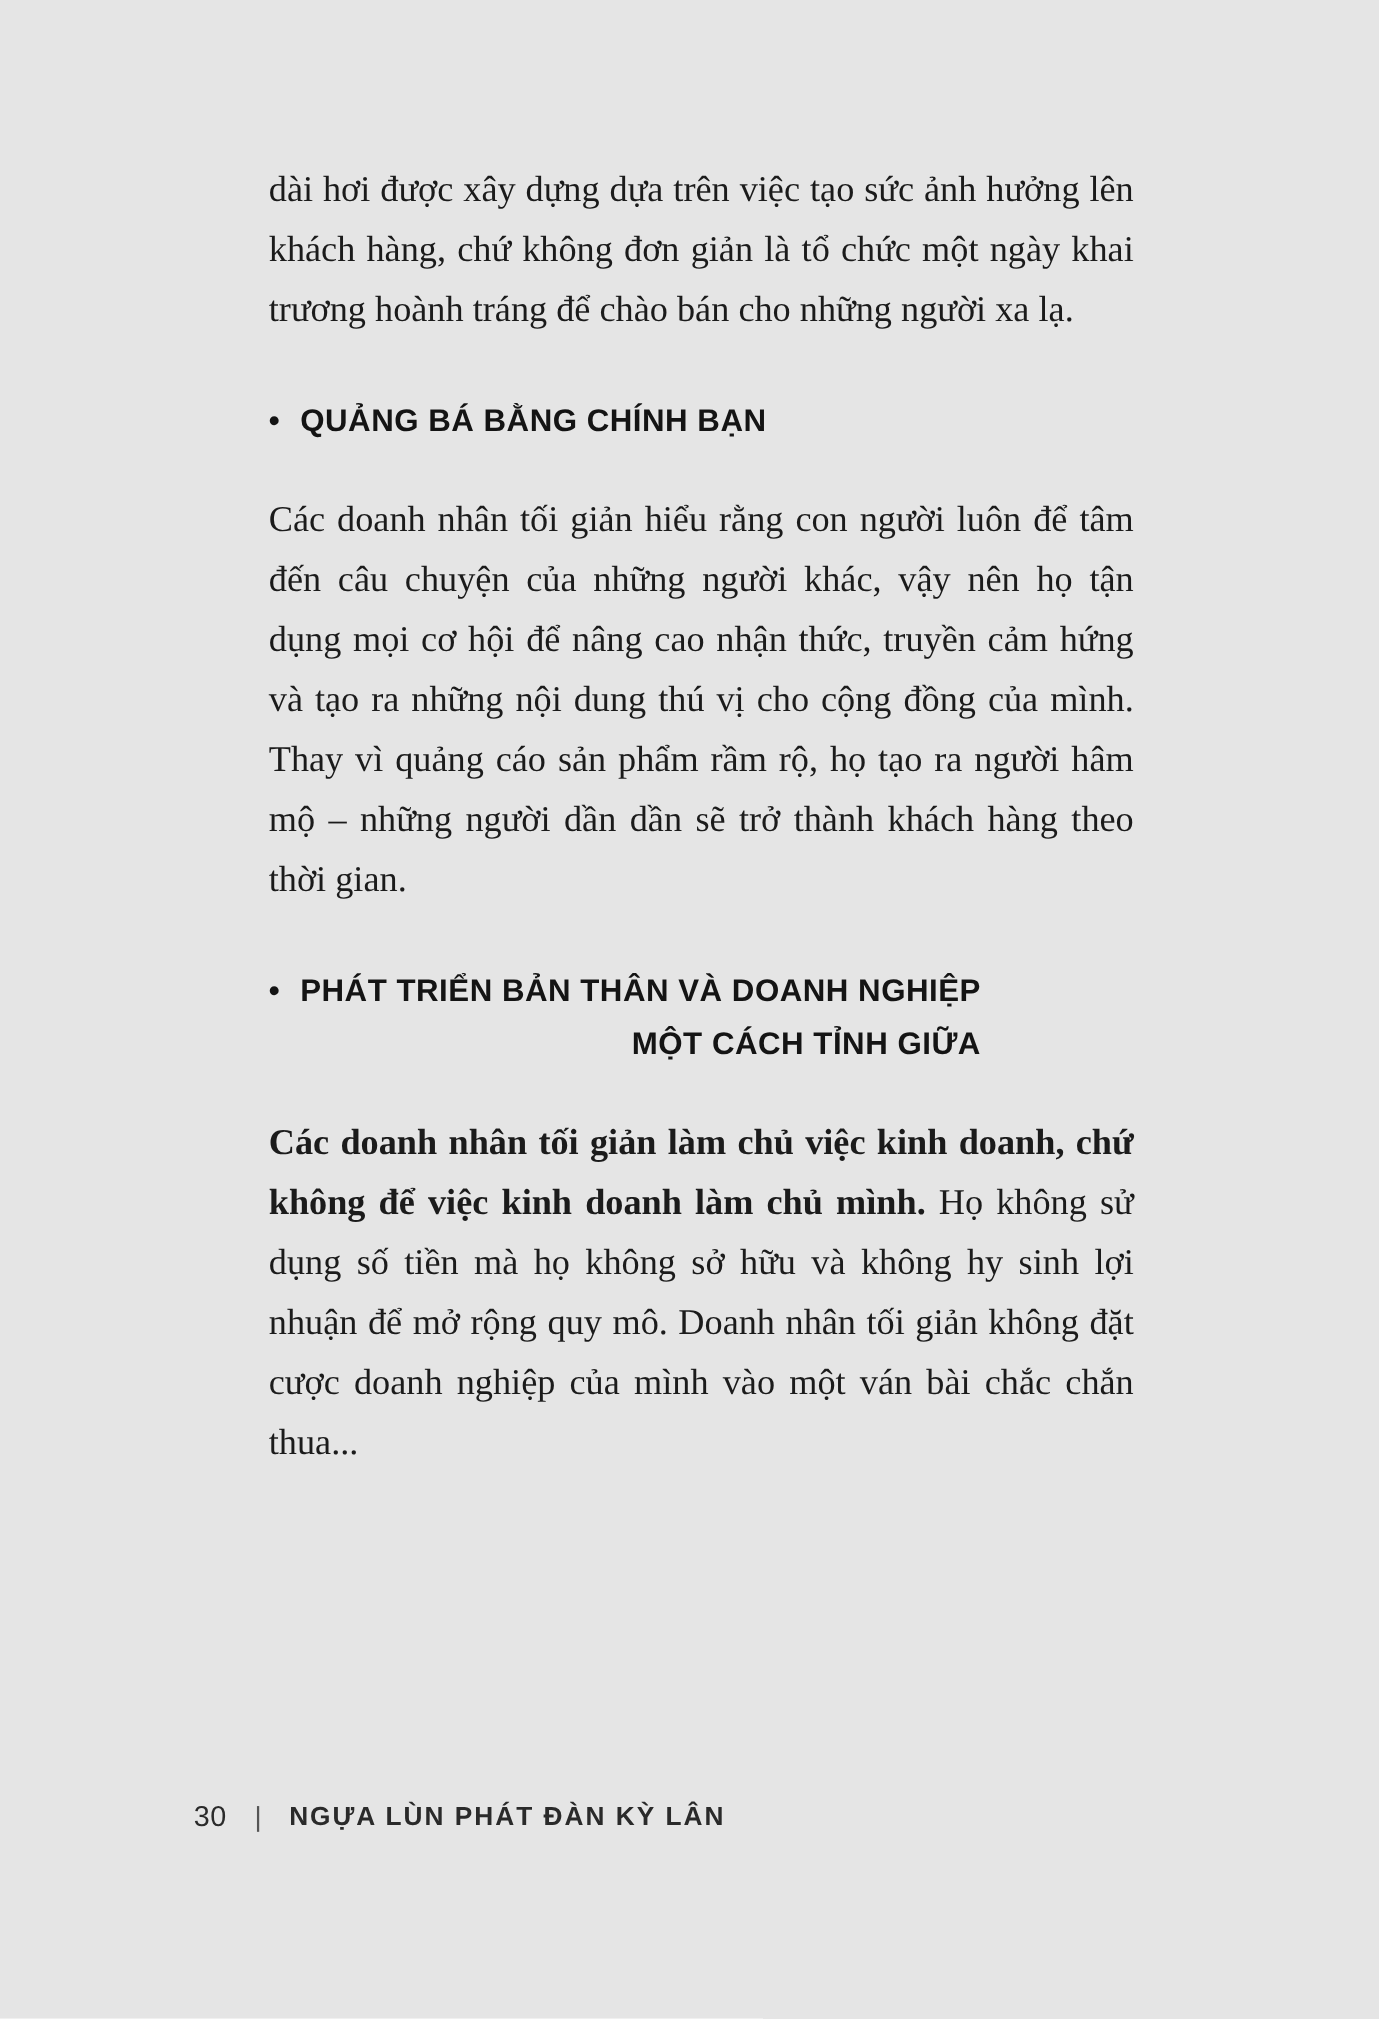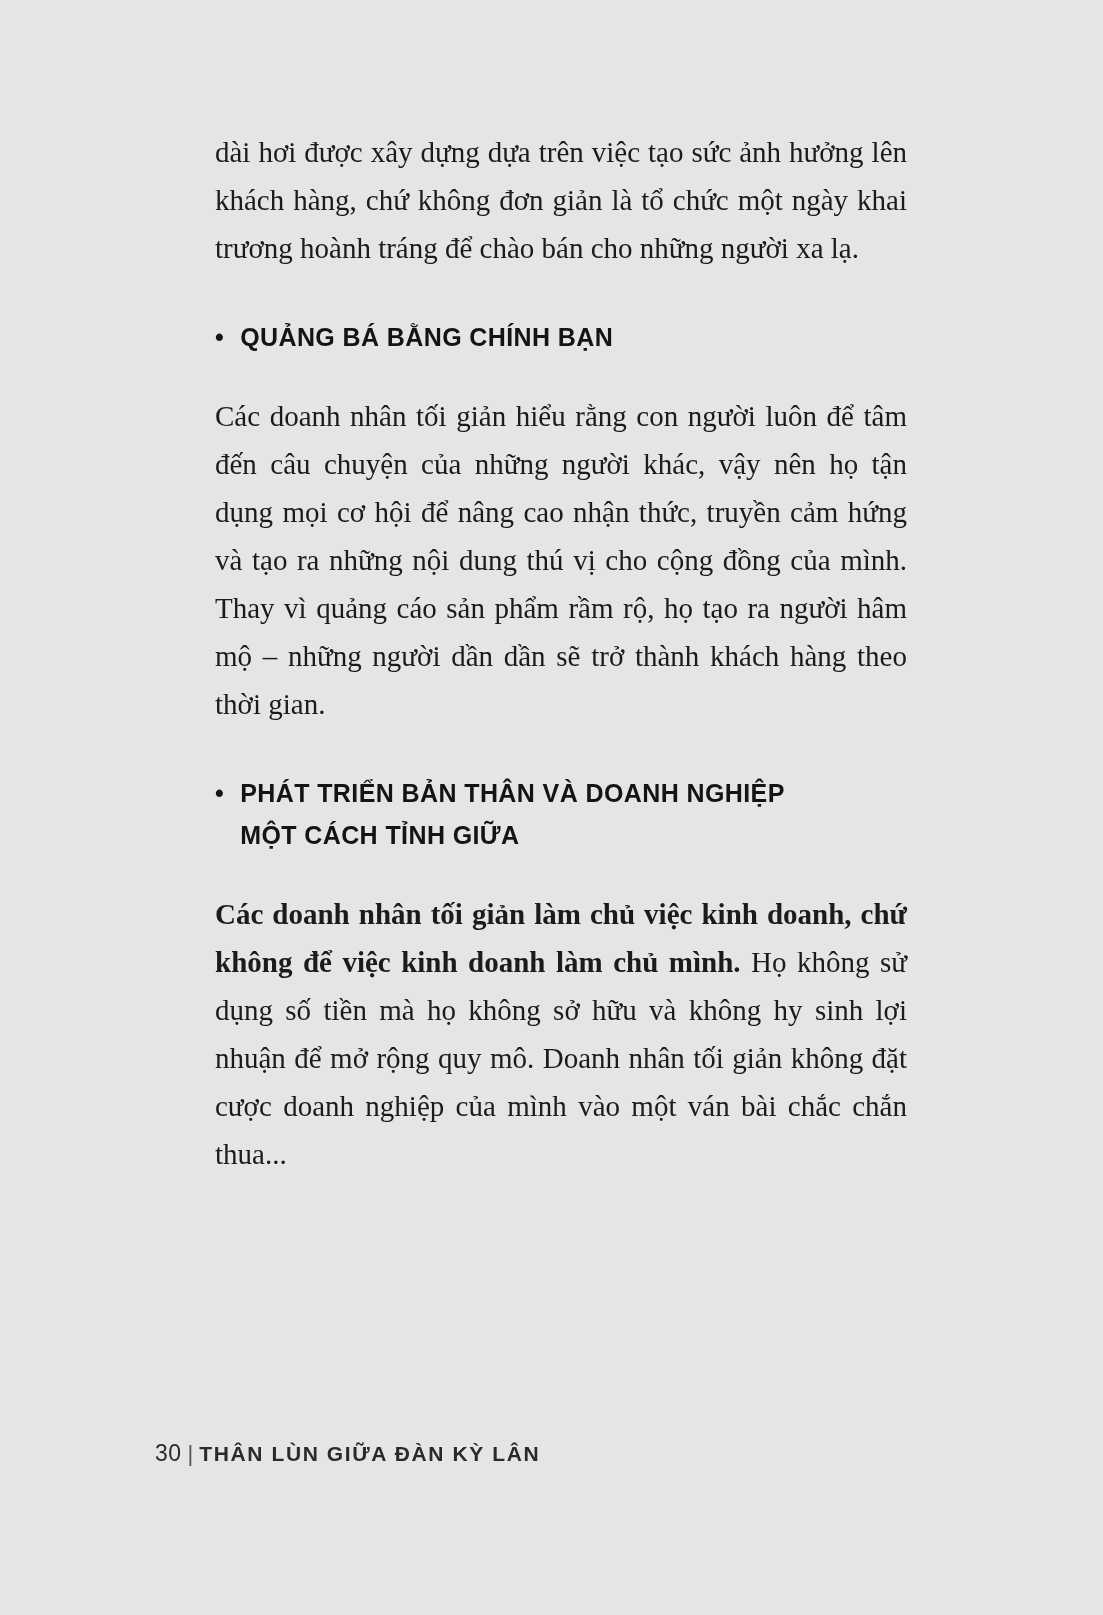--- a/index.html
+++ b/index.html
@@ -48,28 +48,29 @@
   .section-heading .bullet {
     font-size: 25px;
     line-height: 42px;
     flex: 0 0 auto;
   }
   .heading-lines {
     display: block;
   }
   .heading-lines .h-line {
     display: block;
+    text-align: right;
   }
   .footer {
     position: absolute;
     left: 155px;
     top: 1440px;
     display: flex;
     align-items: center;
-    gap: 6px;
+    gap: 22px;
     font-family: "Liberation Sans", sans-serif;
     color: #2a2a2a;
   }
   .footer .page-number {
     font-size: 23px;
     font-weight: 400;
     letter-spacing: 0.5px;
   }
   .footer .sep {
     font-size: 22px;
@@ -109,15 +110,15 @@
       </span>
     </div>
 
     <p class="body-par"><span class="lead-bold">Các doanh nhân tối giản làm chủ việc kinh doanh, chứ không để việc kinh doanh làm chủ mình.</span><span> Họ không sử dụng số tiền mà họ không sở hữu và không hy sinh lợi nhuận để mở rộng quy mô. Doanh nhân tối giản không đặt cược doanh nghiệp của mình vào một ván bài chắc chắn thua...</span></p>
 
   </div>
 
   <div class="footer">
     <span class="page-number">30</span>
     <span class="sep">|</span>
-    <span class="book-title">THÂN LÙN GIỮA ĐÀN KỲ LÂN</span>
+    <span class="book-title">NGỰA LÙN PHÁT ĐÀN KỲ LÂN</span>
   </div>
 </div>
 
 </body></html>

